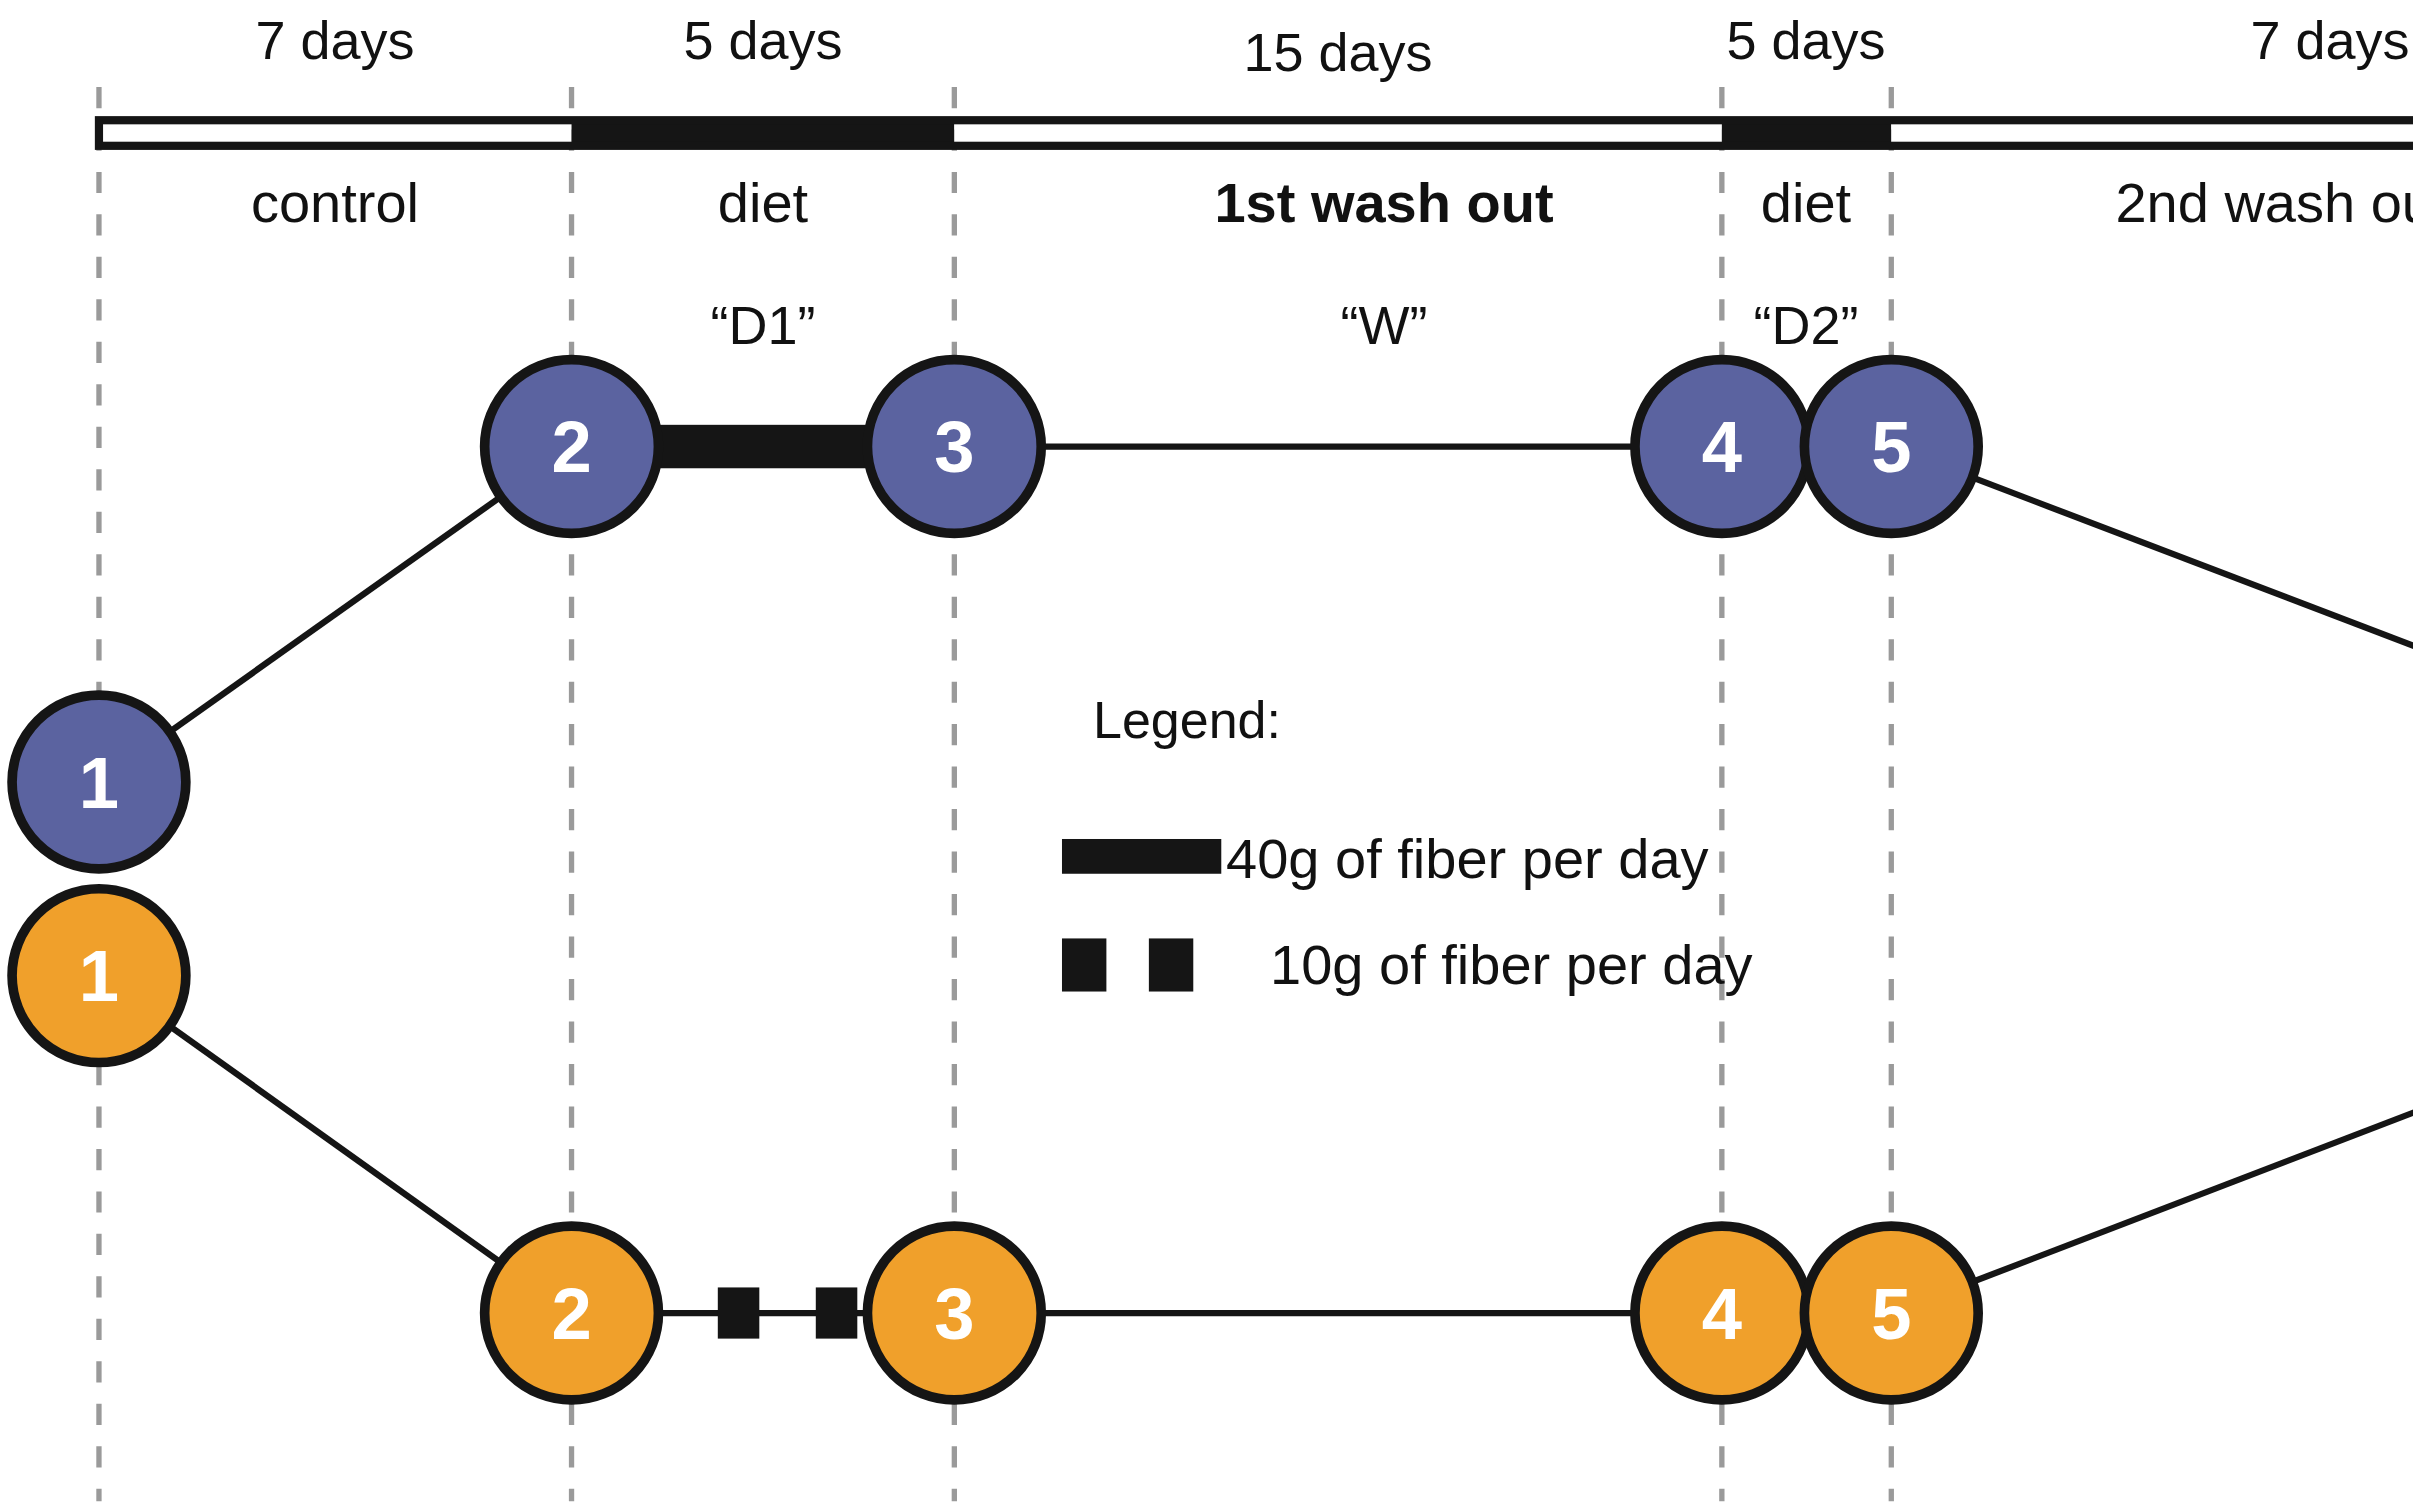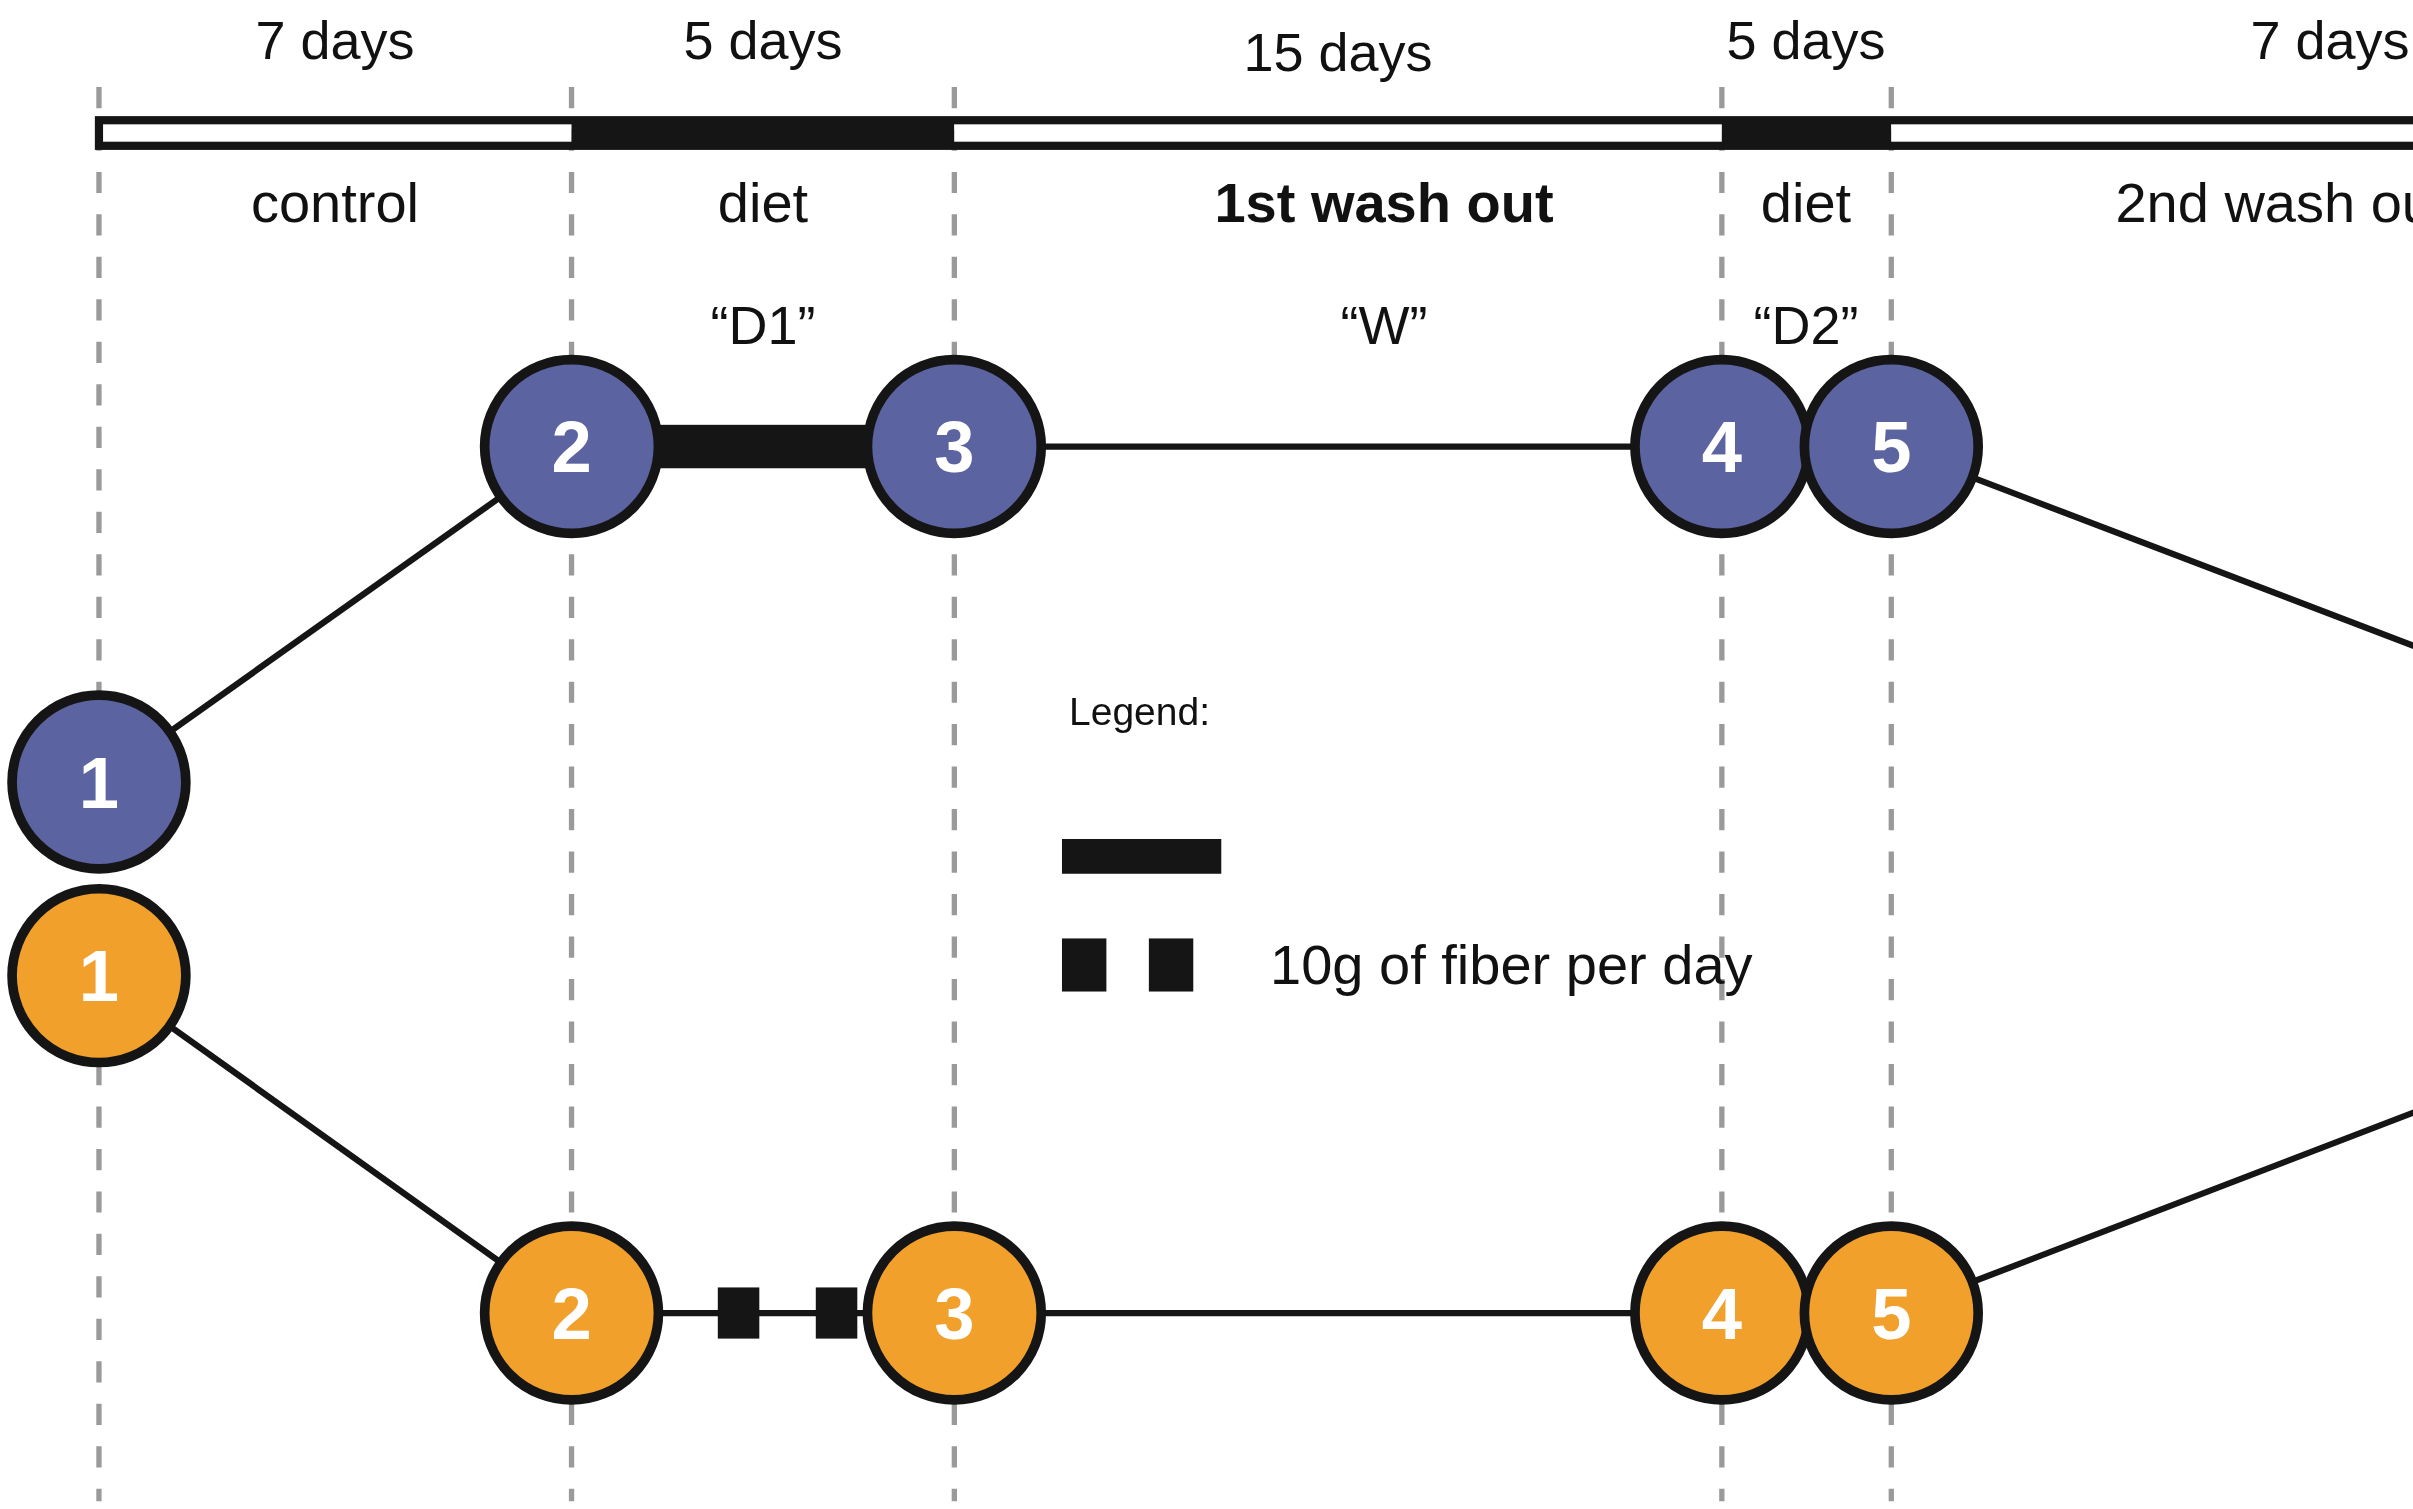--- a/index.html
+++ b/index.html
@@ -3,21 +3,21 @@
 <meta charset="utf-8">
 <style>
   html,body{margin:0;padding:0;background:#ffffff;}
   body{width:2877px;height:1510px;font-family:"Liberation Sans",sans-serif;overflow:hidden;}
   #stage{position:relative;width:2877px;height:1510px;background:#fff;}
   #stage svg{position:absolute;left:0;top:0;}
   .txt{position:absolute;color:#111111;white-space:nowrap;font-family:"Liberation Sans",sans-serif;}
   .duration-label{font-size:54px;transform:translate(-50%,0);text-align:right;}
   .phase-label{font-size:56px;transform:translate(-50%,0);}
   .code-label{font-size:54px;transform:translate(-50%,0);text-align:center;}
-  .legend-title{font-size:39px;}
+  .legend-title{font-size:52px;margin-left:24px;}
   .legend-text{font-size:56px;}
   .node-num{font-size:150px;font-weight:bold;fill:#ffffff;}
 </style>
 </head>
 <body>
 
 <div id="stage">
 
   <svg width="2877" height="1510" viewBox="0 0 5960 3128">
 
@@ -130,16 +130,17 @@
   <div class="txt phase-label" style="left:763px; top:170px;">diet</div>
   <div class="txt phase-label" style="left:1384px; top:170px;font-weight:bold;">1st wash out</div>
   <div class="txt phase-label" style="left:1806px; top:170px;">diet</div>
   <div class="txt phase-label" style="left:2282px; top:170px;">2nd wash out</div>
 
   <div class="txt code-label" style="left:763px; top:294px;">“D1”</div>
   <div class="txt code-label" style="left:1384px; top:294px;">“W”</div>
   <div class="txt code-label" style="left:1806px; top:294px;">“D2”</div>
 
   <div class="txt legend-title" style="left:1069px; top:690px;">Legend:</div>
+  <div class="txt legend-text" style="left:1226px; top:826px;">40g of fiber per day</div>
   <div class="txt legend-text" style="left:1226px; top:932px;margin-left:44px;">10g of fiber per day</div>
 
 </div>
 
 
 </body></html>

